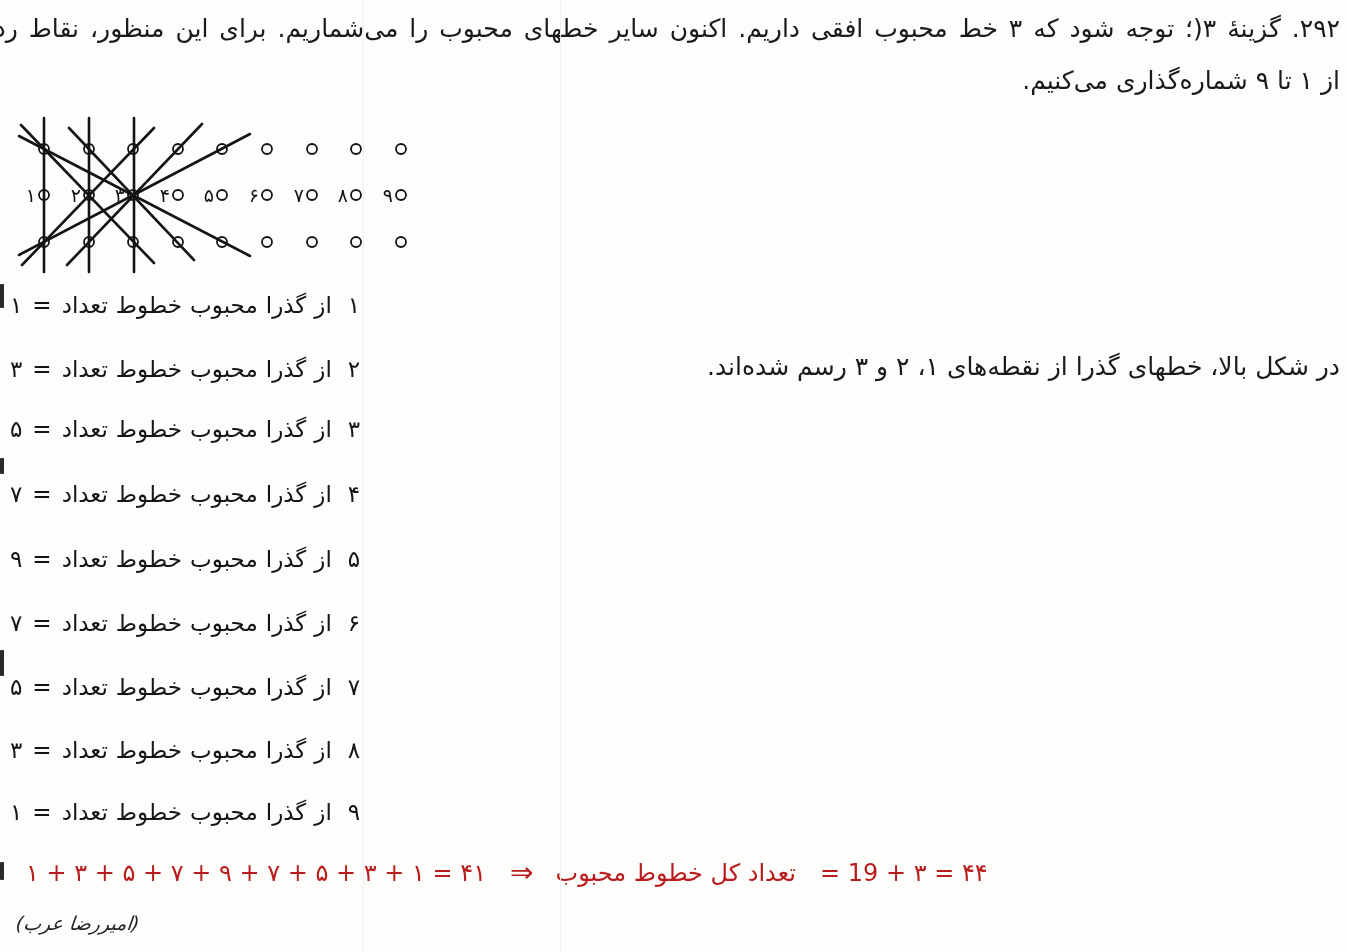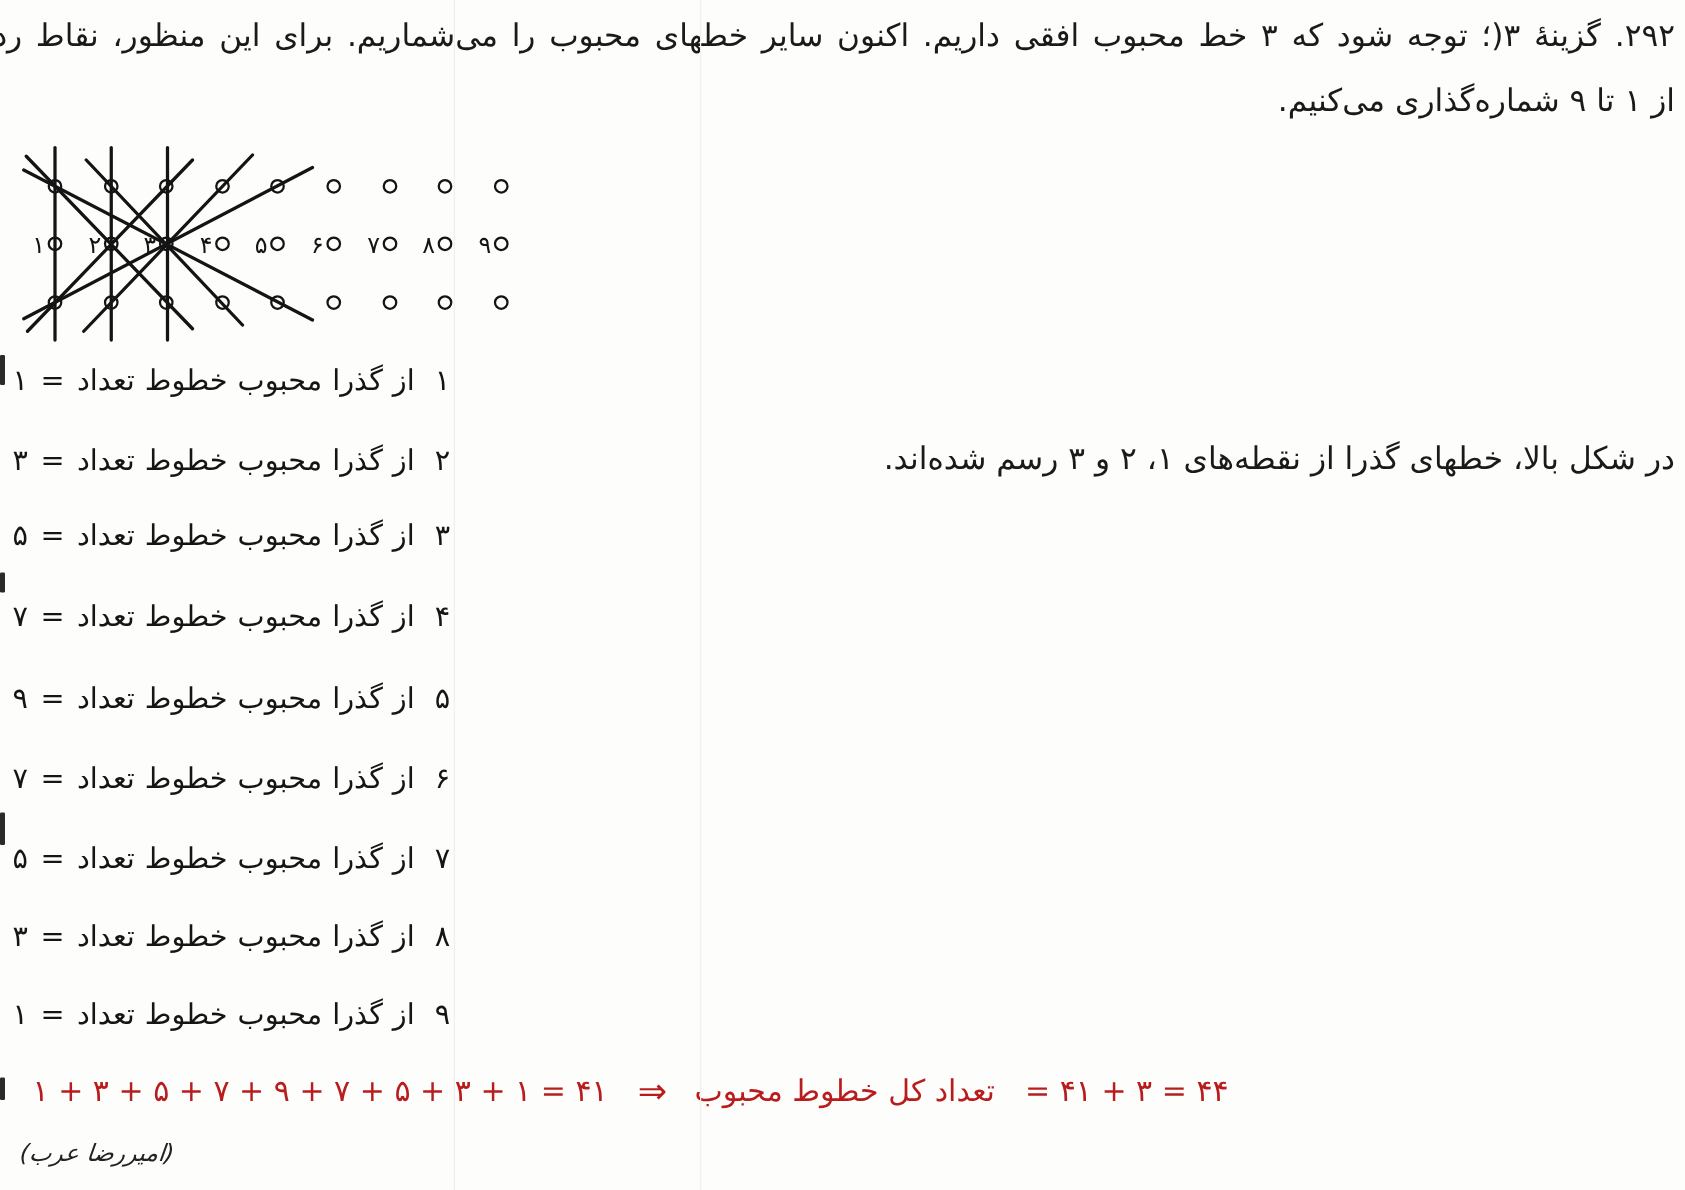--- a/index.html
+++ b/index.html
@@ -183,21 +183,21 @@
       <span class="fa">گذرا</span>
       <span class="fa">از</span>
       <span class="eq-point">۹</span>
     </div>
   </div>
 
 <div id="total">
   <span>۱ + ۳ + ۵ + ۷ + ۹ + ۷ + ۵ + ۳ + ۱ = ۴۱</span>
   <span class="arrow">⇒</span>
   <span class="fa">تعداد کل خطوط محبوب</span>
-  <span>= ۴۱ + ۳ = ۴۴</span>
+  <span>= 19 + ۳ = ۴۴</span>
 </div>
 
 <div id="signature" class="abs fa">(امیررضا عرب)</div>
 
 <div class="abs seam" style="left:363px"></div>
 <div class="abs seam" style="left:560px"></div>
 <div class="abs artifact" style="top:284px;height:24px"></div>
 <div class="abs artifact" style="top:458px;height:16px"></div>
 <div class="abs artifact" style="top:650px;height:26px"></div>
 <div class="abs artifact" style="top:862px;height:18px"></div>

